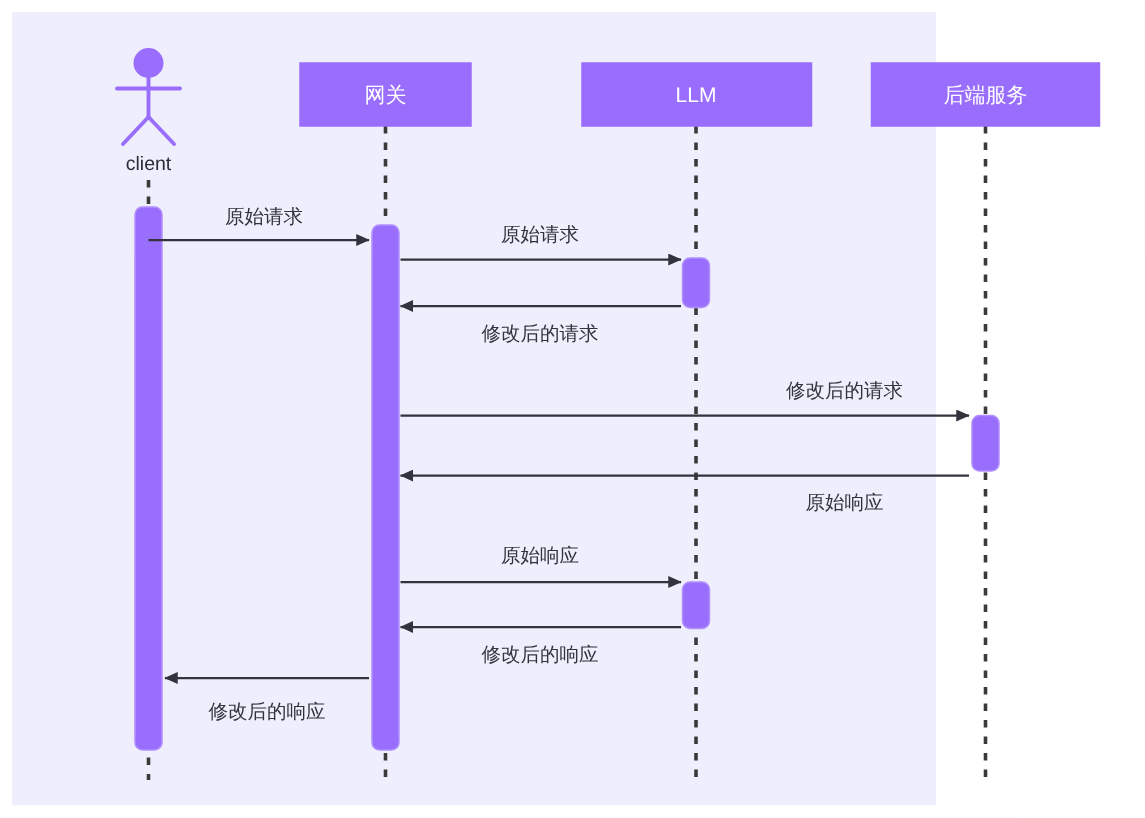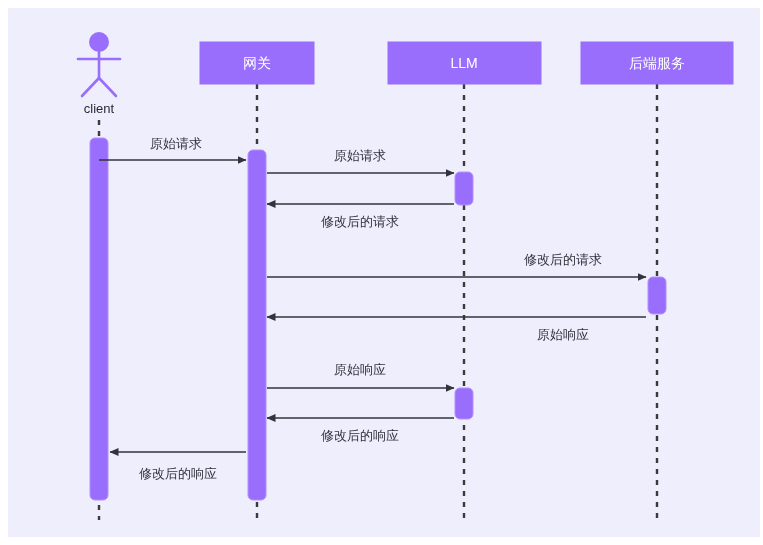--- a/index.html
+++ b/index.html
@@ -17,21 +17,21 @@
   #diagram-root {
     position: relative;
     width: 763px;
     height: 545px;
     background: #ffffff;
   }
   #diagram-canvas {
     position: absolute;
     left: 8px;
     top: 8px;
-    width: 752px;
+    width: 616px;
     height: 529px;
     background: #eeeefd;
   }
   svg#sequence-svg {
     display: block;
     width: 747px;
     height: 529px;
   }
   .participant-box {
     fill: #9a6efc;

